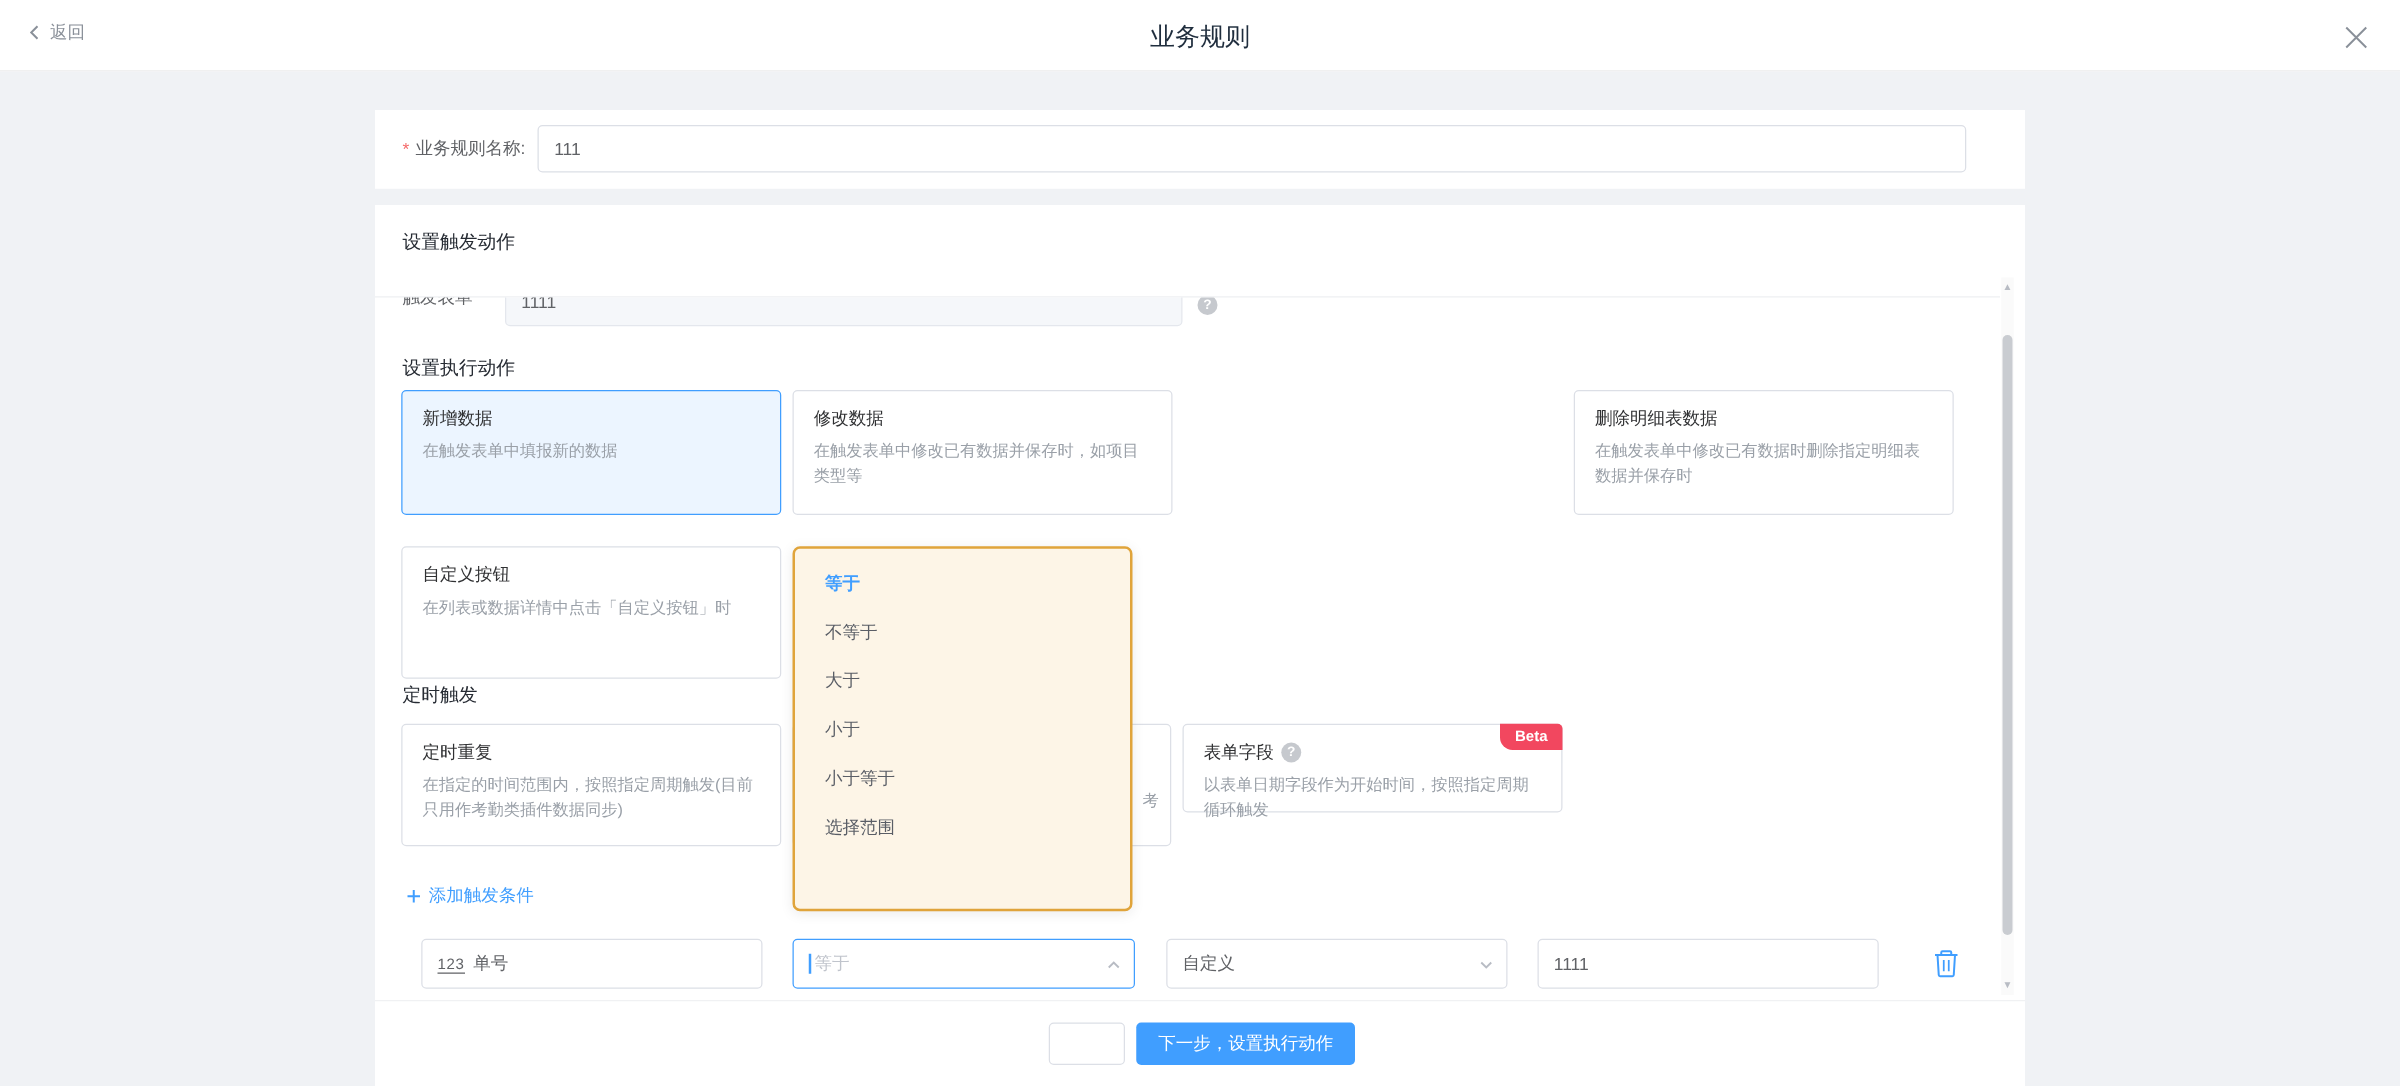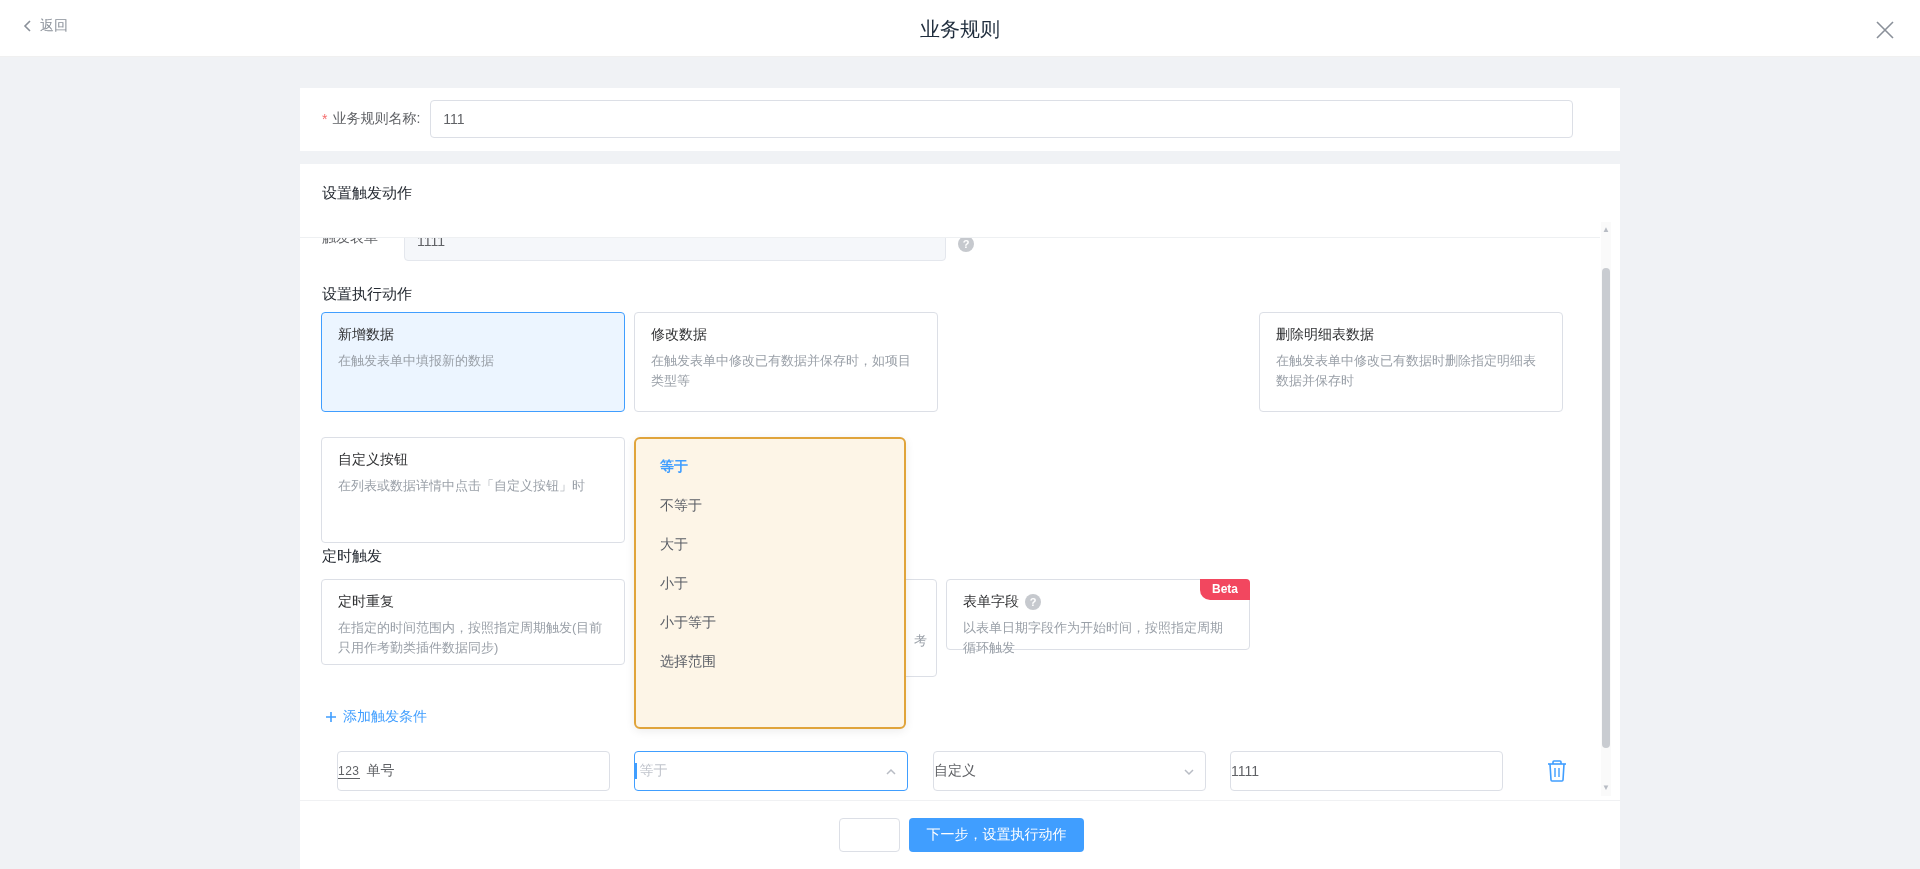--- a/index.html
+++ b/index.html
@@ -47,21 +47,21 @@
   .dd-opt.hovered { background:#f8edd7; }
 
   
   .hidden-card { position:absolute; left:334px; top:341px; width:303px; height:98px; background:#fff; border:1px solid #dcdfe6; border-radius:4px; z-index:1; }
   .hidden-frag { position:absolute; right:9px; top:52px; font-size:13px; color:#9aa0a8; }
 
   
   .add-cond { position:absolute; left:25px; top:470px; display:flex; align-items:center; gap:6px; color:#409eff; font-size:14px; cursor:pointer; }
 
   
-  .ctrl { position:absolute; top:513px; height:40px; background:#fff; border:1px solid #dcdfe6; border-radius:4px; display:flex; align-items:center; padding:0 0; font-size:14px; color:#606266; }
+  .ctrl { position:absolute; top:513px; height:40px; background:#fff; border:1px solid #dcdfe6; border-radius:4px; display:flex; align-items:center; padding:0 12px; font-size:14px; color:#606266; }
   .ctrl.focused { border-color:#409eff; }
   .type-tag { font-size:12px; color:#606266; border-bottom:1px solid #606266; margin-right:7px; letter-spacing:.5px; }
   .caret { width:1.5px; height:16px; background:#409eff; margin-right:3px; animation:blink 1s steps(1) infinite; }
   @keyframes blink { 50% { opacity:0; } }
   .ph { color:#c0c4cc; }
   .chev { position:absolute; right:10px; top:14px; }
   .val-input { border:none; outline:none; width:100%; font-size:14px; color:#606266; font-family:inherit; background:transparent; }
   .trash { position:absolute; left:1246px; top:521px; width:22px; height:24px; cursor:pointer; }
 
   
@@ -128,21 +128,21 @@
       <div class="card-desc">在列表或数据详情中点击「自定义按钮」时</div>
     </div>
 
     <div class="opt-card" style="left:959px; top:74px; height:100px">
       <div class="card-title">删除明细表数据</div>
       <div class="card-desc">在触发表单中修改已有数据时删除指定明细表数据并保存时</div>
     </div>
 
     <div class="sub-title" style="top:309px">定时触发</div>
 
-    <div class="opt-card" style="left:21px; top:341px; height:86px">
+    <div class="opt-card" style="left:21px; top:341px; height:98px">
       <div class="card-title">定时重复</div>
       <div class="card-desc">在指定的时间范围内，按照指定周期触发(目前只用作考勤类插件数据同步)</div>
     </div>
 
     <div class="hidden-card">
       <span class="hidden-frag">考</span>
     </div>
 
     <div class="opt-card" style="left:646px; top:341px; height:71px">
       <span class="badge">Beta</span>

